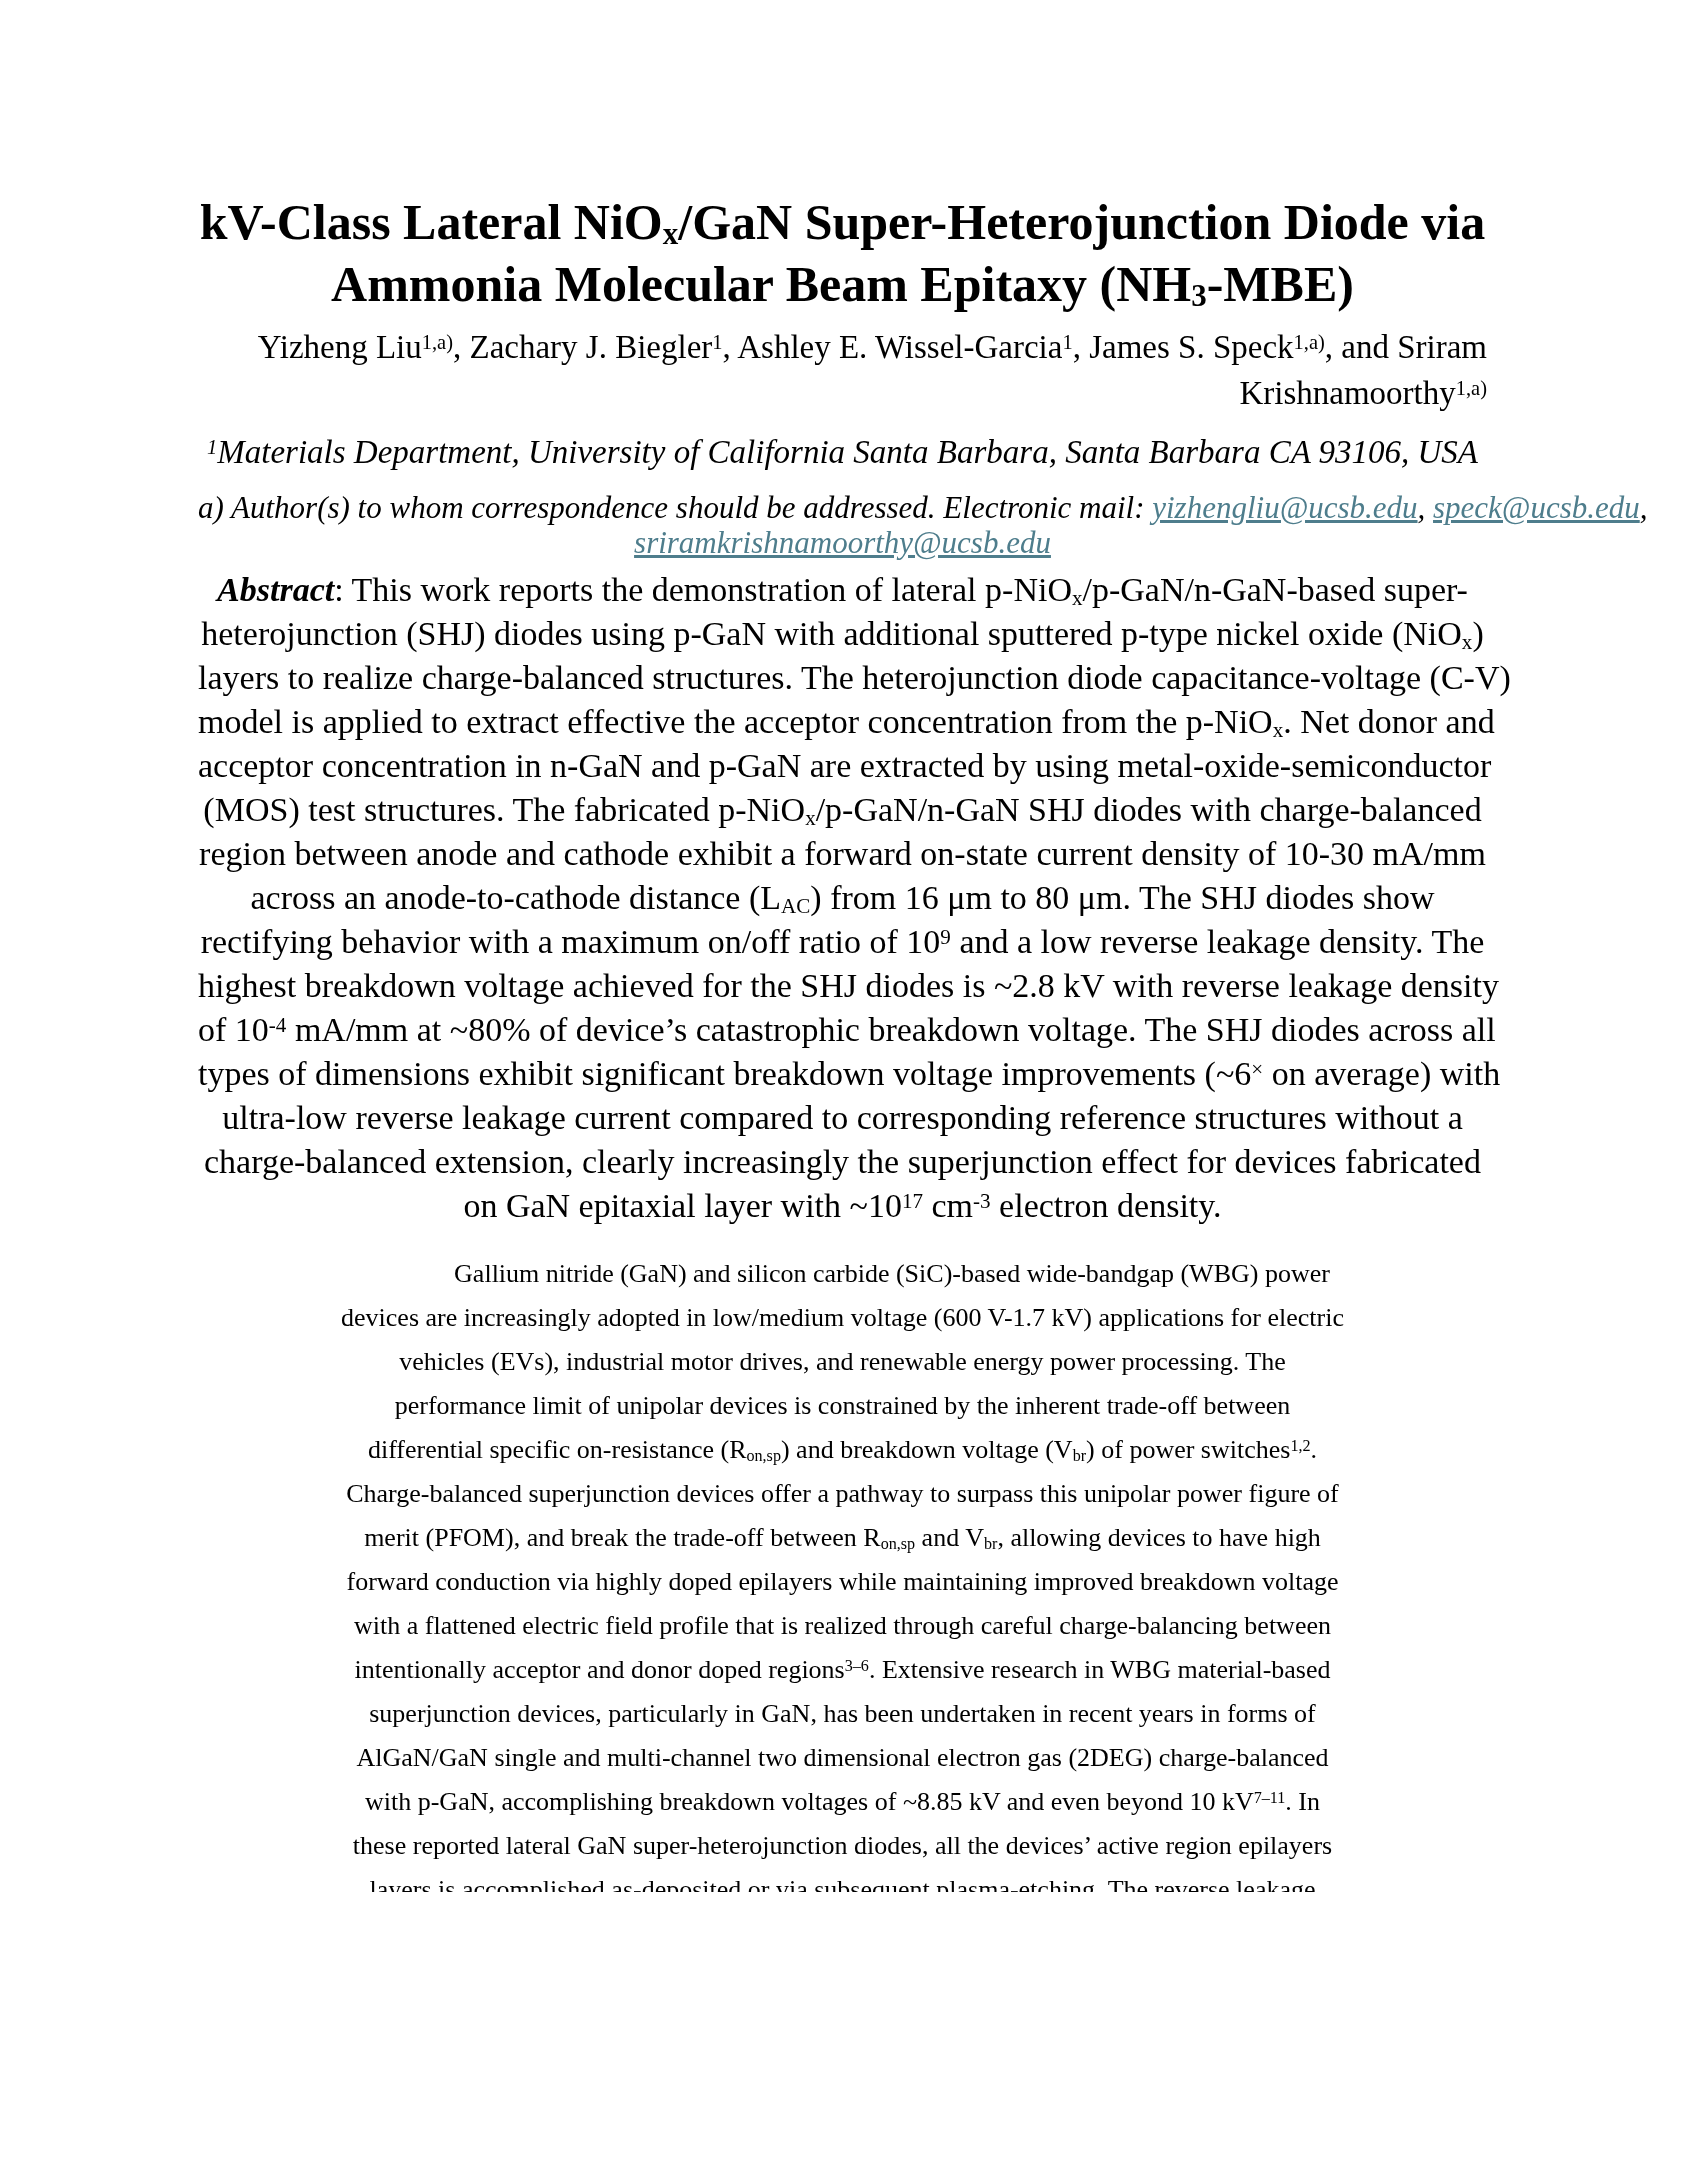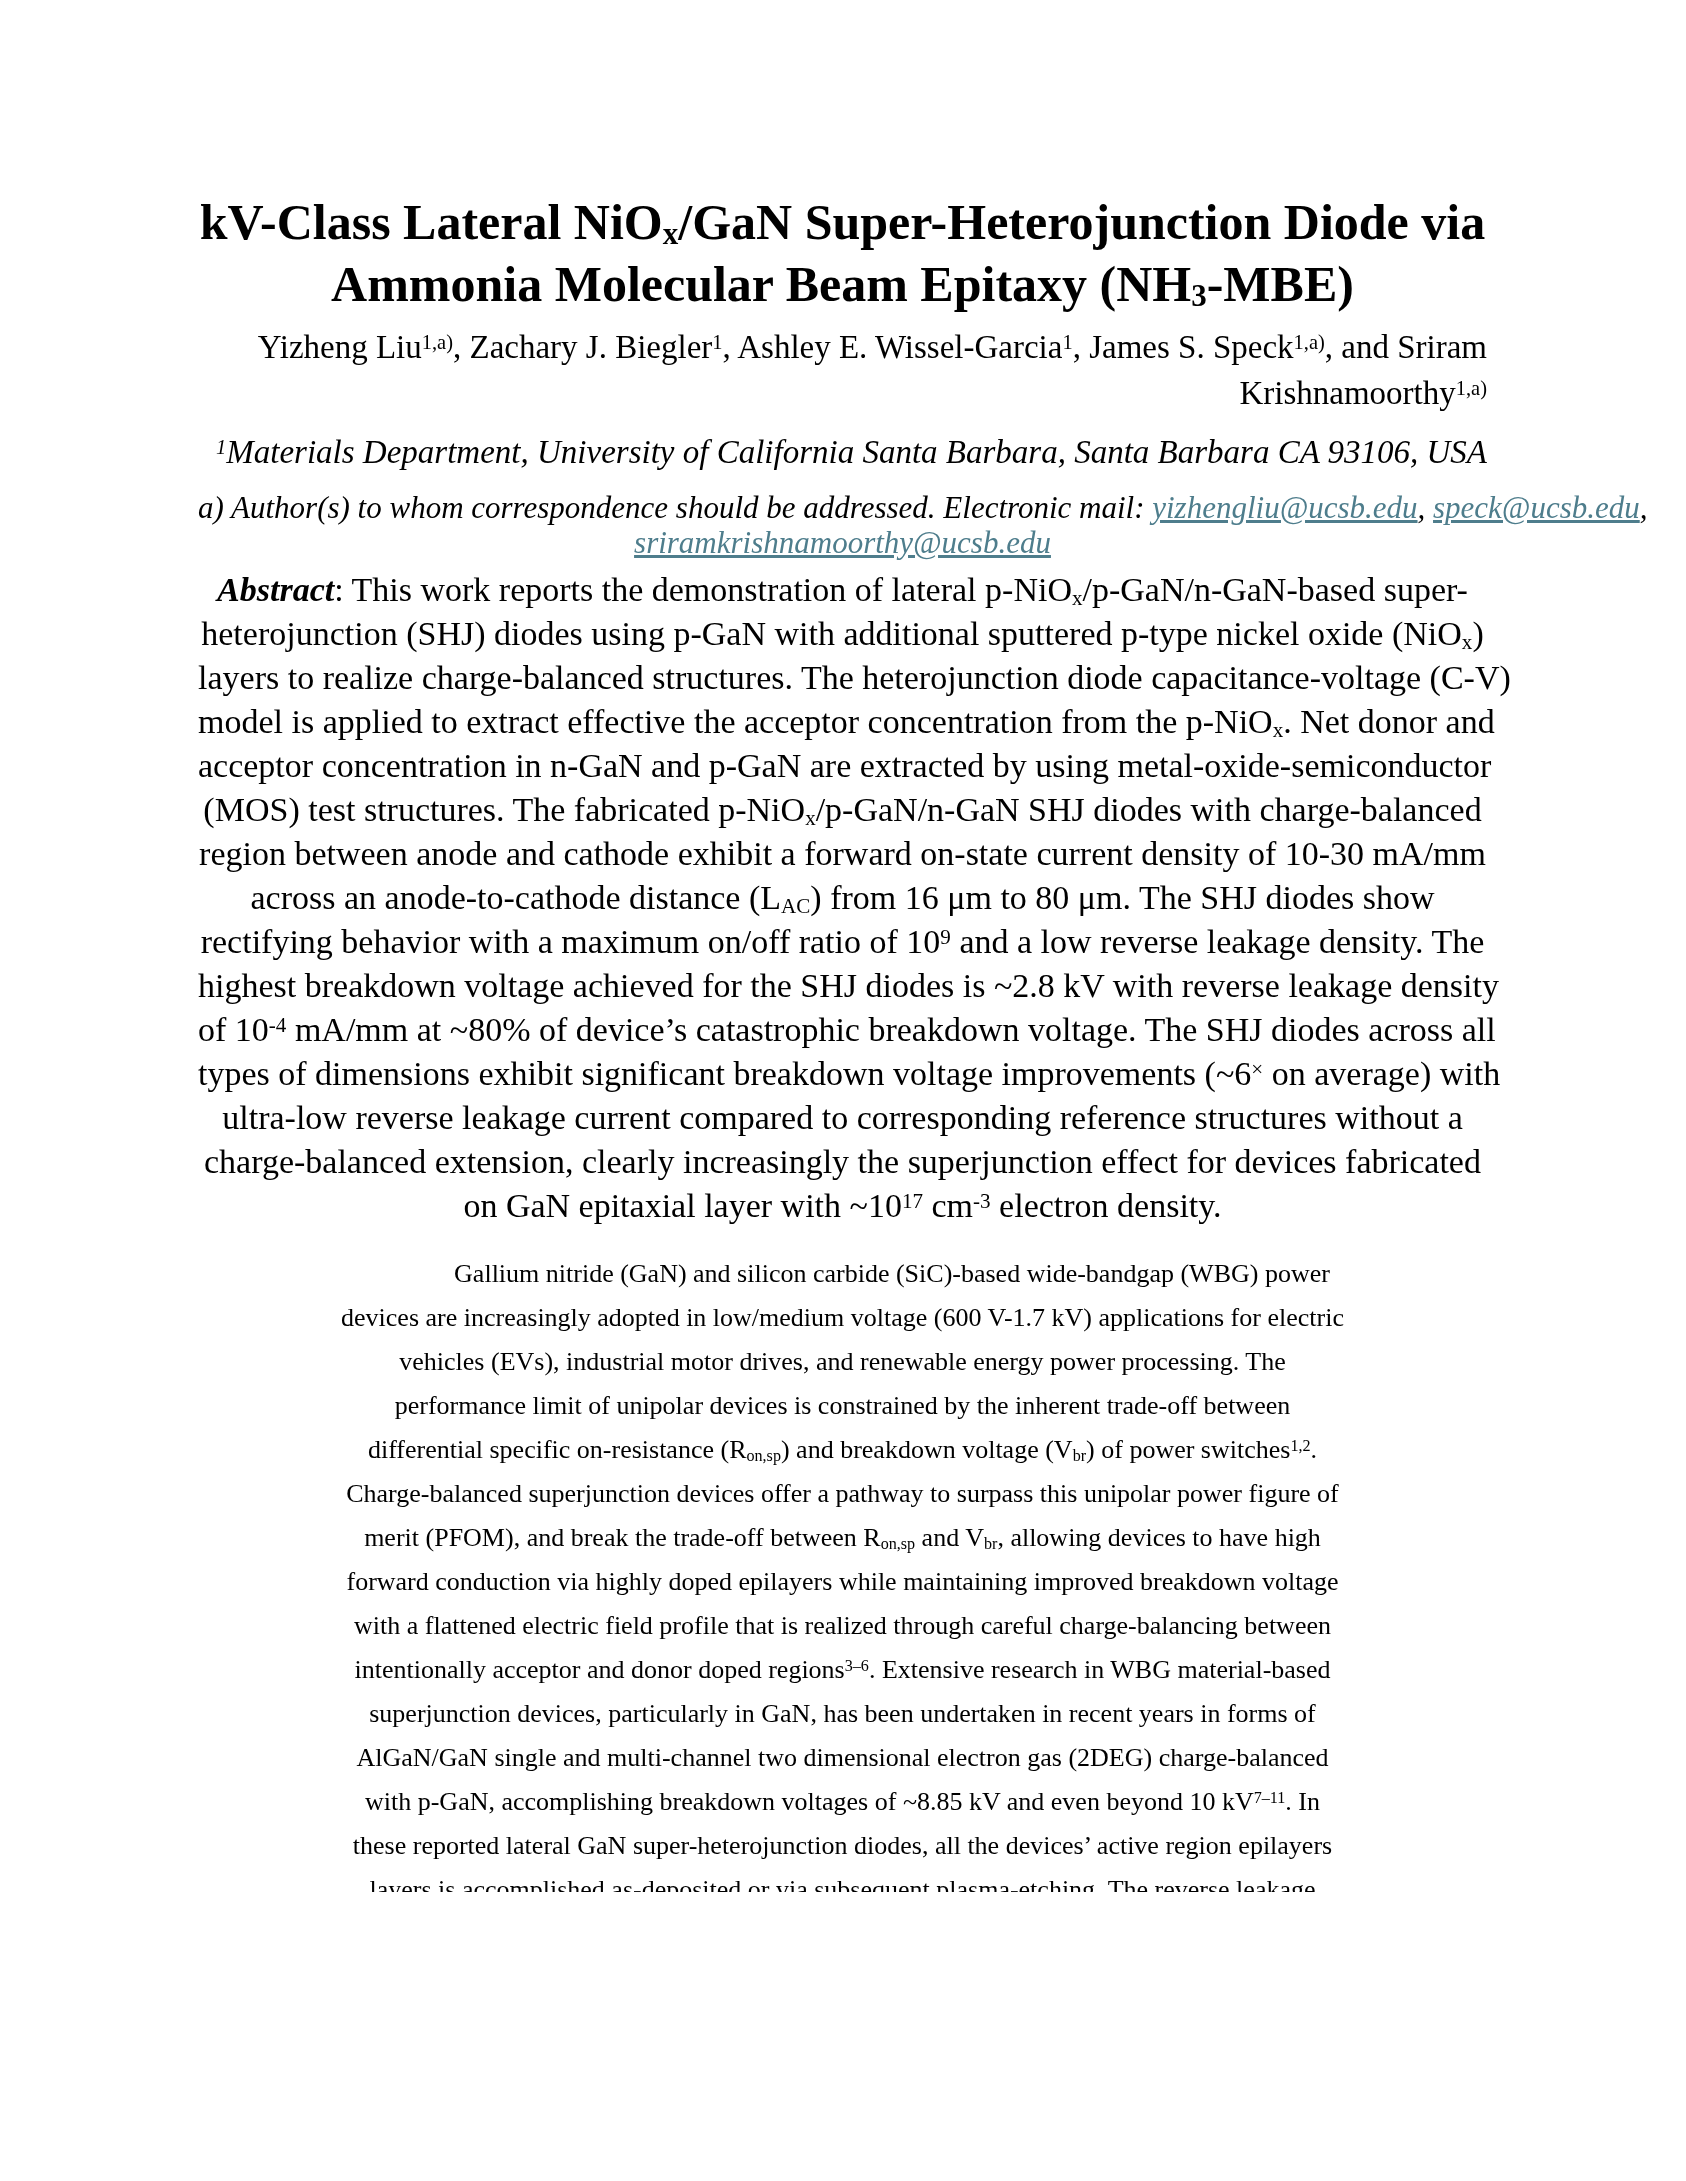--- a/index.html
+++ b/index.html
@@ -32,21 +32,21 @@
     line-height: 62px;
   }
   .authors {
     top: 324px;
     text-align: right;
     font-size: 33px;
     line-height: 46px;
   }
   .affiliation {
     top: 431px;
-    text-align: right;
+    text-align: center;
     font-style: italic;
     font-size: 33px;
     line-height: 42px;
   }
   .footnote {
     top: 490px;
     text-align: center;
     font-style: italic;
     font-size: 31px;
     line-height: 35px;

